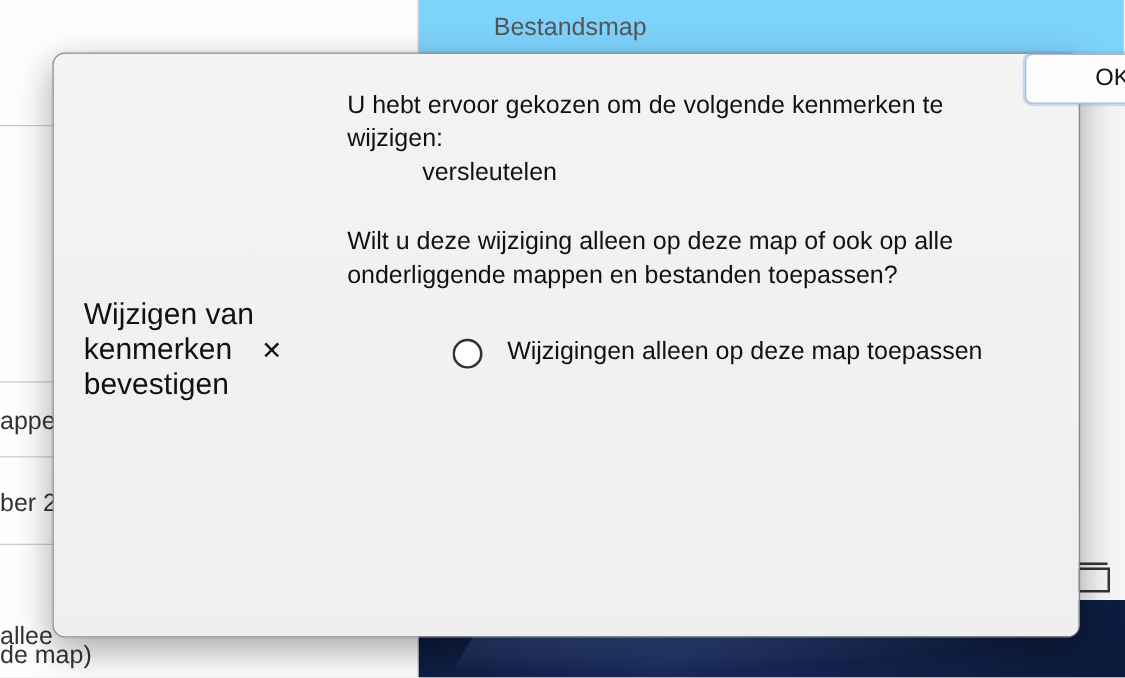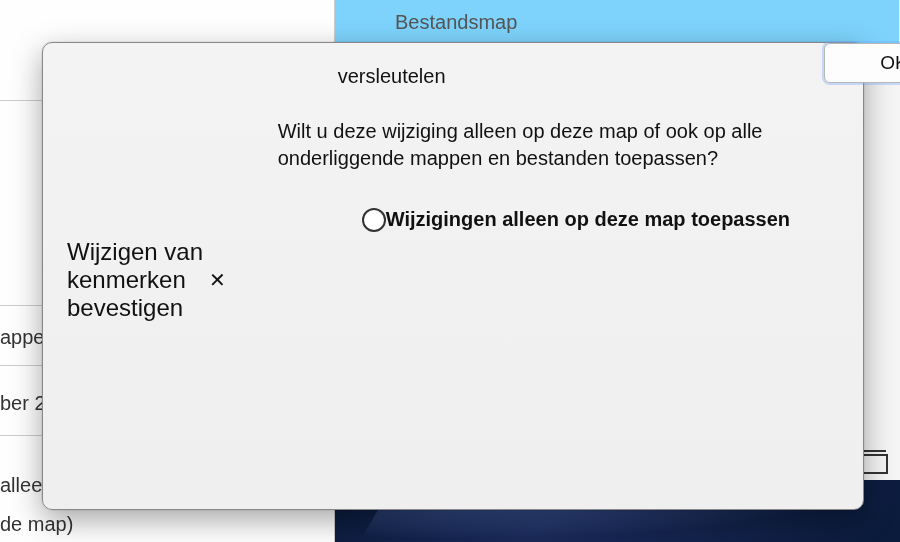--- a/index.html
+++ b/index.html
@@ -94,31 +94,30 @@
     .close-x::before { content: "\2715"; font-size: 20px; }
 
     .dlg-body {
       padding: 6px 34px 0 34px;
       flex: 1;
       color: #111;
       font-size: 20px;
       line-height: 1.35;
     }
     .attr-line { margin-top: 22px; }
-    .attr-value { margin-top: 14px; padding-left: 60px; }
+    .attr-value { padding-left: 60px; }
     .question { margin-top: 28px; }
 
     .options { margin-top: 34px; padding-left: 84px; }
     .option {
-      display: flex; align-items: center; gap: 0;
+      display: flex; align-items: flex-end; gap: 20px;
       margin-bottom: 22px;
       cursor: pointer;
       white-space: nowrap;
       overflow: hidden;
-      font-weight: bold;
     }
     .radio {
       width: 24px; height: 24px; border-radius: 50%;
       border: 2px solid #333;
       flex: 0 0 24px;
       position: relative;
       background: #fff;
     }
     .radio.selected {
       border-color: #0a5dd6;
@@ -148,39 +147,40 @@
 <body>
 
 <div class="bg-window">
   <div class="bg-left-panel">
     <div class="sep" style="top:100px"></div>
     <div class="sep" style="top:305px"></div>
     <div class="sep" style="top:365px"></div>
     <div class="sep" style="top:435px"></div>
     <div class="bg-left-text" style="top:326px">appe</div>
     <div class="bg-left-text" style="top:392px">ber 2</div>
-    <div class="bg-left-text" style="top:474px">allee</div>
+    <div class="bg-left-text" style="top:498px">allee</div>
     <div class="bg-left-text" style="top:513px">de map)</div>
   </div>
   <div class="bg-header-tab">
     <span>Bestandsmap</span>
   </div>
   <div class="bg-bottom-dark"></div>
   <div class="bg-window-icon"></div>
 </div>
 
 <div class="dialog">
   <div class="dlg-titlebar">
     <div class="dlg-title">Wijzigen van kenmerken bevestigen</div>
     <div class="close-btn">
       <span class="close-x"></span>
     </div>
   </div>
 
   <div class="dlg-body">
+    <div class="attr-line">U hebt ervoor gekozen om de volgende kenmerken te wijzigen:</div>
     <div class="attr-value">versleutelen</div>
     <div class="question">Wilt u deze wijziging alleen op deze map of ook op alle onderliggende mappen en bestanden toepassen?</div>
 
     <div class="options">
       <label class="option">
         <span class="radio"></span>
         <span class="opt-label">Wijzigingen alleen op deze map toepassen</span>
       </label>
     </div>
   </div>

